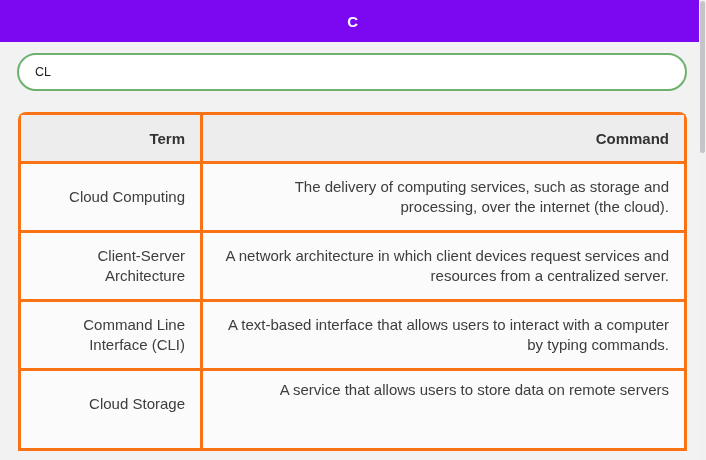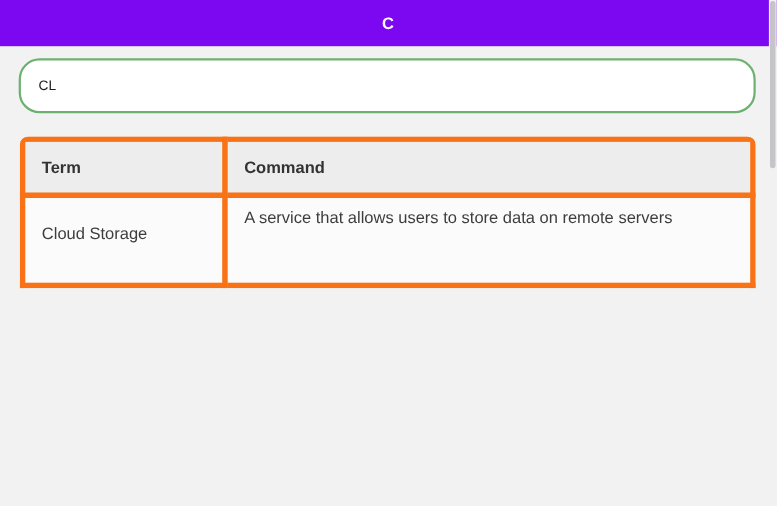--- a/index.html
+++ b/index.html
@@ -27,21 +27,21 @@
     font-size: 15px;
     letter-spacing: 0.5px;
   }
   .search-wrap {
     margin: 11px 19px 0 17px;
   }
   .search-input {
     display: block;
     width: 100%;
     box-sizing: border-box;
-    height: 50px;
+    height: 38px;
     background: #ffffff;
     border: 2px solid #6CB16E;
     border-radius: 19px;
     padding: 0 16px;
     font-family: "Liberation Sans", sans-serif;
     font-size: 12.5px;
     color: #1c1c1c;
     outline: none;
   }
   .table-wrap {
@@ -49,22 +49,22 @@
     border-radius: 8px 8px 0 0;
     overflow: hidden;
   }
   table.glossary {
     width: 100%;
     border-collapse: collapse;
     table-layout: fixed;
   }
   table.glossary th,
   table.glossary td {
-    border: 5px solid #f97316;
-    text-align: left;
+    border: 3px solid #f97316;
+    text-align: right;
   }
   table.glossary th {
     background: #ededed;
     font-size: 15px;
     font-weight: bold;
     color: #333333;
     padding: 13px 15px;
     height: 20px;
   }
   th.col-term {
@@ -118,20 +118,32 @@
 
 <div class="table-wrap">
   <table class="glossary">
     <thead>
       <tr>
         <th class="col-term">Term</th>
         <th class="col-meaning">Command</th>
       </tr>
     </thead>
     <tbody>
+      <tr>
+        <td class="cell-term">Cloud Computing</td>
+        <td class="cell-meaning">The delivery of computing services, such as storage and processing, over the internet (the cloud).</td>
+      </tr>
+      <tr>
+        <td class="cell-term">Client-Server Architecture</td>
+        <td class="cell-meaning">A network architecture in which client devices request services and resources from a centralized server.</td>
+      </tr>
+      <tr>
+        <td class="cell-term">Command Line Interface (CLI)</td>
+        <td class="cell-meaning">A text-based interface that allows users to interact with a computer by typing commands.</td>
+      </tr>
       <tr class="row-last">
         <td class="cell-term">Cloud Storage</td>
         <td class="cell-meaning">A service that allows users to store data on remote servers</td>
       </tr>
     </tbody>
   </table>
 </div>
 
 <div class="scrollbar-track">
   <div class="scrollbar-thumb"></div>

